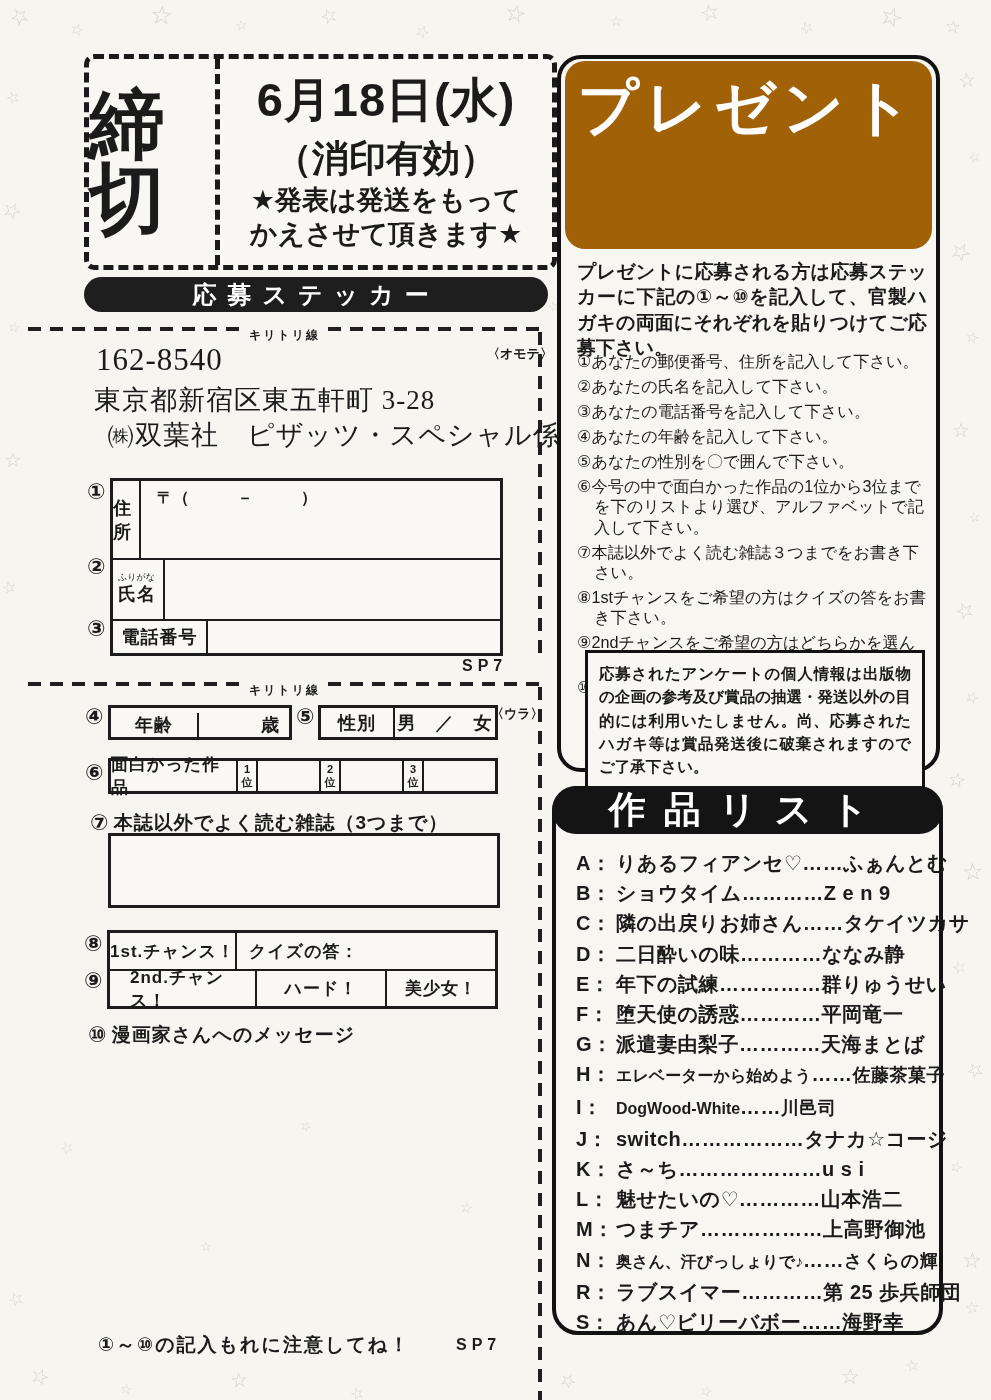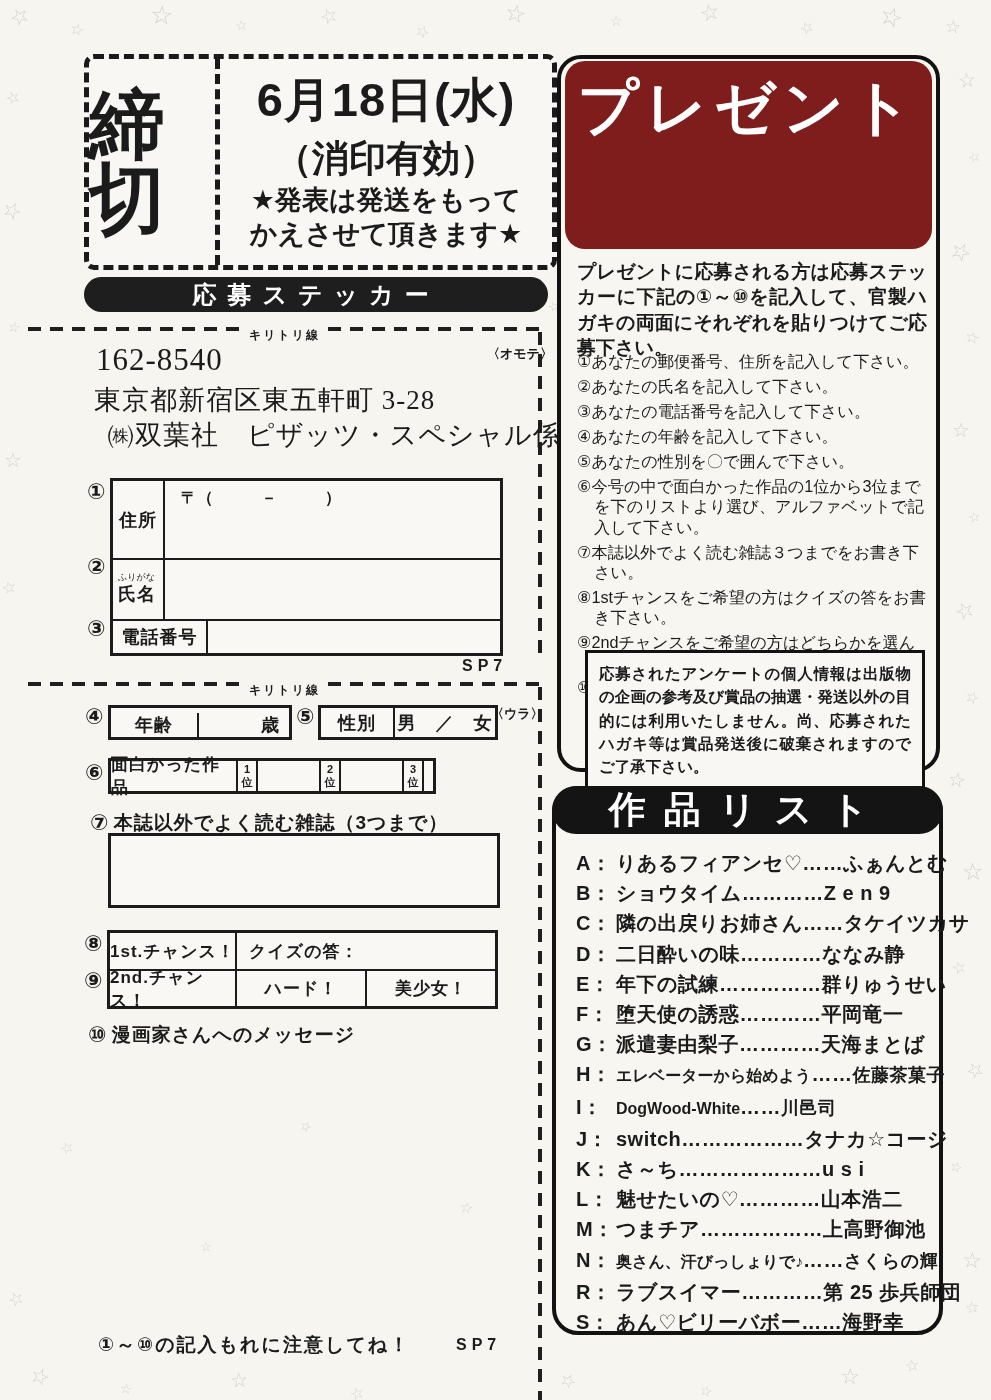--- a/index.html
+++ b/index.html
@@ -46,21 +46,21 @@
   .circ{font-size:22px;font-weight:bold;line-height:1;}
   .postal-line{font-size:16px;font-weight:bold;align-self:flex-start;padding:7px 0 0 16px;}
   .furi{font-size:9px;display:block;text-align:left;line-height:1.1;}
   .rankcell{width:20px;font-size:11px;font-weight:bold;line-height:1.15;word-break:break-all;text-align:center;padding:0 3px;}
   .sp7{font-size:16px;letter-spacing:5px;font-weight:bold;}
   .sec-label{display:flex;align-items:center;gap:4px;font-size:19px;font-weight:bold;letter-spacing:1px;white-space:nowrap;}
   .footer-note{font-size:19px;font-weight:bold;letter-spacing:2px;}
 
   
   .outerbox{border:4px solid #121212;border-radius:24px;background:#f7f6f1;box-sizing:border-box;}
-  .titlebox{background:#7f1d1d;border-radius:20px;color:#fff;text-align:center;overflow:hidden;}
+  .titlebox{background:#a16207;border-radius:20px;color:#fff;text-align:center;overflow:hidden;}
   .t-line1{font-size:60px;font-weight:bold;letter-spacing:7px;line-height:1.1;margin-top:14px;white-space:nowrap;}
   .t-line2{font-size:62px;font-weight:bold;letter-spacing:26px;line-height:1.1;white-space:nowrap;text-indent:14px;}
   .g-intro{font-size:19px;font-weight:bold;line-height:1.33;text-align:justify;}
   .g-item{font-size:16.2px;line-height:1.24;margin-bottom:5px;padding-left:17px;text-indent:-17px;}
   .privacy{border:3px solid #121212;font-size:15.5px;font-weight:bold;line-height:1.5;padding:9px 11px;text-align:justify;box-sizing:border-box;background:#f8f7f3;}
 
   
   .worksbox{border:4px solid #121212;border-radius:26px;background:#f7f6f1;box-sizing:border-box;}
   .worksbanner{position:absolute;left:-4px;right:-4px;top:-4px;height:48px;background:#141414;border-radius:24px;color:#fff;text-align:center;}
   .worksbanner span{font-size:37px;font-weight:bold;letter-spacing:18px;line-height:48px;text-indent:10px;white-space:nowrap;}
@@ -152,21 +152,21 @@
 <div class="abs serif addr-postal" style="left:96px;top:342px;">162-8540</div>
 <div class="abs serif addr-line" style="left:94px;top:382px;">東京都新宿区東五軒町 3-28</div>
 <div class="abs serif addr-line" style="left:107px;top:417px;">㈱双葉社　ピザッツ・スペシャル係</div>
 <div class="abs side-lbl" style="left:487px;top:345px;">〈オモテ〉</div>
 
 <div class="abs circ" style="left:87px;top:481px;">①</div>
 <div class="abs circ" style="left:87px;top:556px;">②</div>
 <div class="abs circ" style="left:87px;top:618px;">③</div>
 <div class="abs tbl" style="left:110px;top:478px;width:393px;">
   <div class="row" style="height:77px;">
-    <div class="cell br flbl" style="width:52px;">住所</div>
+    <div class="cell br flbl" style="width:28px;">住所</div>
     <div class="cell" style="flex:1;justify-content:flex-start;">
       <span class="postal-line">〒（　　　－　　　）</span>
     </div>
   </div>
   <div class="row" style="height:61px;">
     <div class="cell br" style="width:52px;flex-direction:column;justify-content:center;align-items:flex-start;padding-left:5px;">
       <span class="furi">ふりがな</span>
       <span class="flbl">氏名</span>
     </div>
     <div class="cell" style="flex:1;"></div>
@@ -184,21 +184,21 @@
   <div class="cell flbl" style="flex:1;justify-content:flex-end;padding-right:9px;">歳</div>
 </div>
 <div class="abs circ" style="left:296px;top:706px;">⑤</div>
 <div class="abs tbl row" style="left:318px;top:705px;width:180px;height:35px;">
   <div class="cell br flbl" style="width:74px;">性別</div>
   <div class="cell flbl" style="flex:1;">男　／　女</div>
 </div>
 <div class="abs side-lbl" style="left:491px;top:705px;">〈ウラ〉</div>
 
 <div class="abs circ" style="left:85px;top:762px;">⑥</div>
-<div class="abs tbl row" style="left:108px;top:758px;width:328px;height:36px;">
+<div class="abs tbl row" style="left:108px;top:758px;width:390px;height:36px;">
   <div class="cell br flbl" style="width:127px;font-size:17px;">面白かった作品</div>
   <div class="cell br rankcell">1位</div>
   <div class="cell br" style="width:63px;"></div>
   <div class="cell br rankcell">2位</div>
   <div class="cell br" style="width:63px;"></div>
   <div class="cell br rankcell">3位</div>
   <div class="cell" style="flex:1;"></div>
 </div>
 
 <div class="abs sec-label" style="left:90px;top:810px;">
@@ -207,21 +207,21 @@
 </div>
 <div class="abs tbl" style="left:108px;top:833px;width:392px;height:75px;"></div>
 
 <div class="abs circ" style="left:84px;top:933px;">⑧</div>
 <div class="abs circ" style="left:84px;top:970px;">⑨</div>
 <div class="abs tbl" style="left:107px;top:930px;width:391px;">
   <div class="row" style="height:36px;">
     <div class="cell br flbl" style="width:127px;font-size:17px;">1st.チャンス！</div>
     <div class="cell flbl" style="flex:1;justify-content:flex-start;padding-left:12px;font-size:17px;">クイズの答：</div>
   </div>
-  <div class="row" style="height:37px;">
+  <div class="row" style="height:37px;padding-left:20px;">
     <div class="cell br flbl" style="width:127px;font-size:17px;">2nd.チャンス！</div>
     <div class="cell br flbl" style="width:130px;font-size:17px;">ハード！</div>
     <div class="cell flbl" style="flex:1;font-size:17px;">美少女！</div>
   </div>
 </div>
 
 <div class="abs sec-label" style="left:88px;top:1022px;">
   <span class="circ">⑩</span>
   <span>漫画家さんへのメッセージ</span>
 </div>

